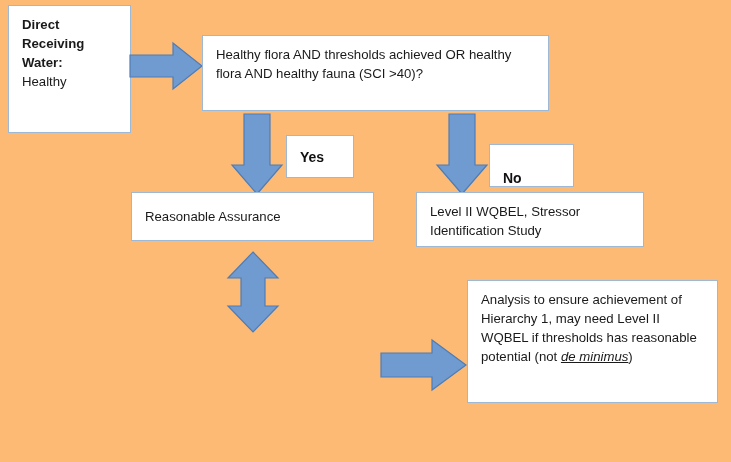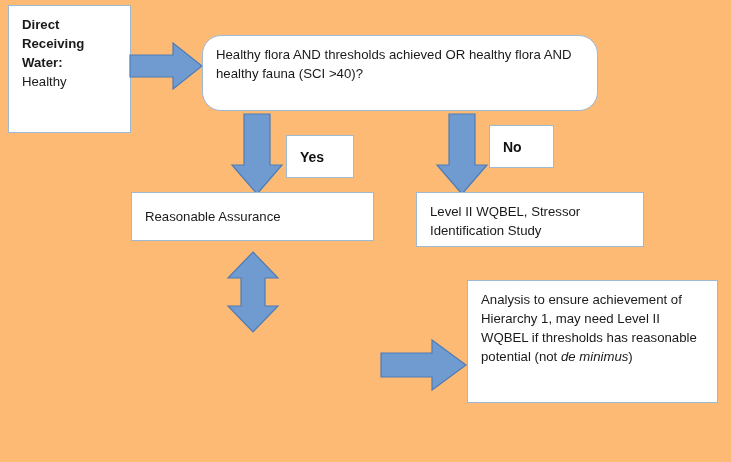--- a/index.html
+++ b/index.html
@@ -46,21 +46,21 @@
     align-items: center;
     font-size: 14px;
     font-weight: bold;
     color: #111111;
   }
   .label-box .txt {
     display: block;
     padding-left: 13px;
   }
   b.bd { font-weight: bold; }
-  i.it { font-style: italic; }
+  i.it { font-style: italic; text-decoration: underline; }
   .arrow {
     position: absolute;
   }
   .arrow svg { display: block; }
 </style>
 </head>
 <body>
 
 <div id="canvas">
 
@@ -70,41 +70,41 @@
       <span>Healthy</span>
     </span>
   </div>
 
   <div class="arrow" style="left:129px; top:41px; width:75px; height:50px;">
     <svg width="75" height="50" viewBox="0 0 75 50">
       <polygon points="1,14 44,14 44,2 73,25 44,48 44,36 1,36" fill="#6F9BD1" stroke="#4F7CB5" stroke-width="1.2"></polygon>
     </svg>
   </div>
 
-  <div class="box" style="left:202px; top:35px; width:396px; height:76px;border-radius:19px;">
+  <div class="box" style="left:202px; top:35px; width:347px; height:76px;">
     <span class="txt">Healthy flora AND thresholds achieved OR healthy flora AND healthy fauna (SCI &gt;40)?</span>
   </div>
 
   <div class="arrow" style="left:229px; top:113px; width:56px; height:83px;">
     <svg width="56" height="83" viewBox="0 0 56 83">
       <polygon points="15,1 41,1 41,52 53,52 28,81 3,52 15,52" fill="#6F9BD1" stroke="#4F7CB5" stroke-width="1.2"></polygon>
     </svg>
   </div>
 
   <div class="label-box" style="left:286px; top:135px; width:68px; height:43px;">
     <span class="txt">Yes</span>
   </div>
 
   <div class="arrow" style="left:434px; top:113px; width:56px; height:83px;">
     <svg width="56" height="83" viewBox="0 0 56 83">
       <polygon points="15,1 41,1 41,52 53,52 28,81 3,52 15,52" fill="#6F9BD1" stroke="#4F7CB5" stroke-width="1.2"></polygon>
     </svg>
   </div>
 
-  <div class="label-box" style="left:489px; top:125px; width:65px; height:43px;">
+  <div class="label-box" style="left:489px; top:144px; width:85px; height:43px;align-items:flex-end;">
     <span class="txt">No</span>
   </div>
 
   <div class="box vcenter" style="left:131px; top:192px; width:243px; height:49px;">
     <span class="txt">Reasonable Assurance</span>
   </div>
 
   <div class="box" style="left:416px; top:192px; width:228px; height:55px;">
     <span class="txt">Level II WQBEL, Stressor Identification Study</span>
   </div>

